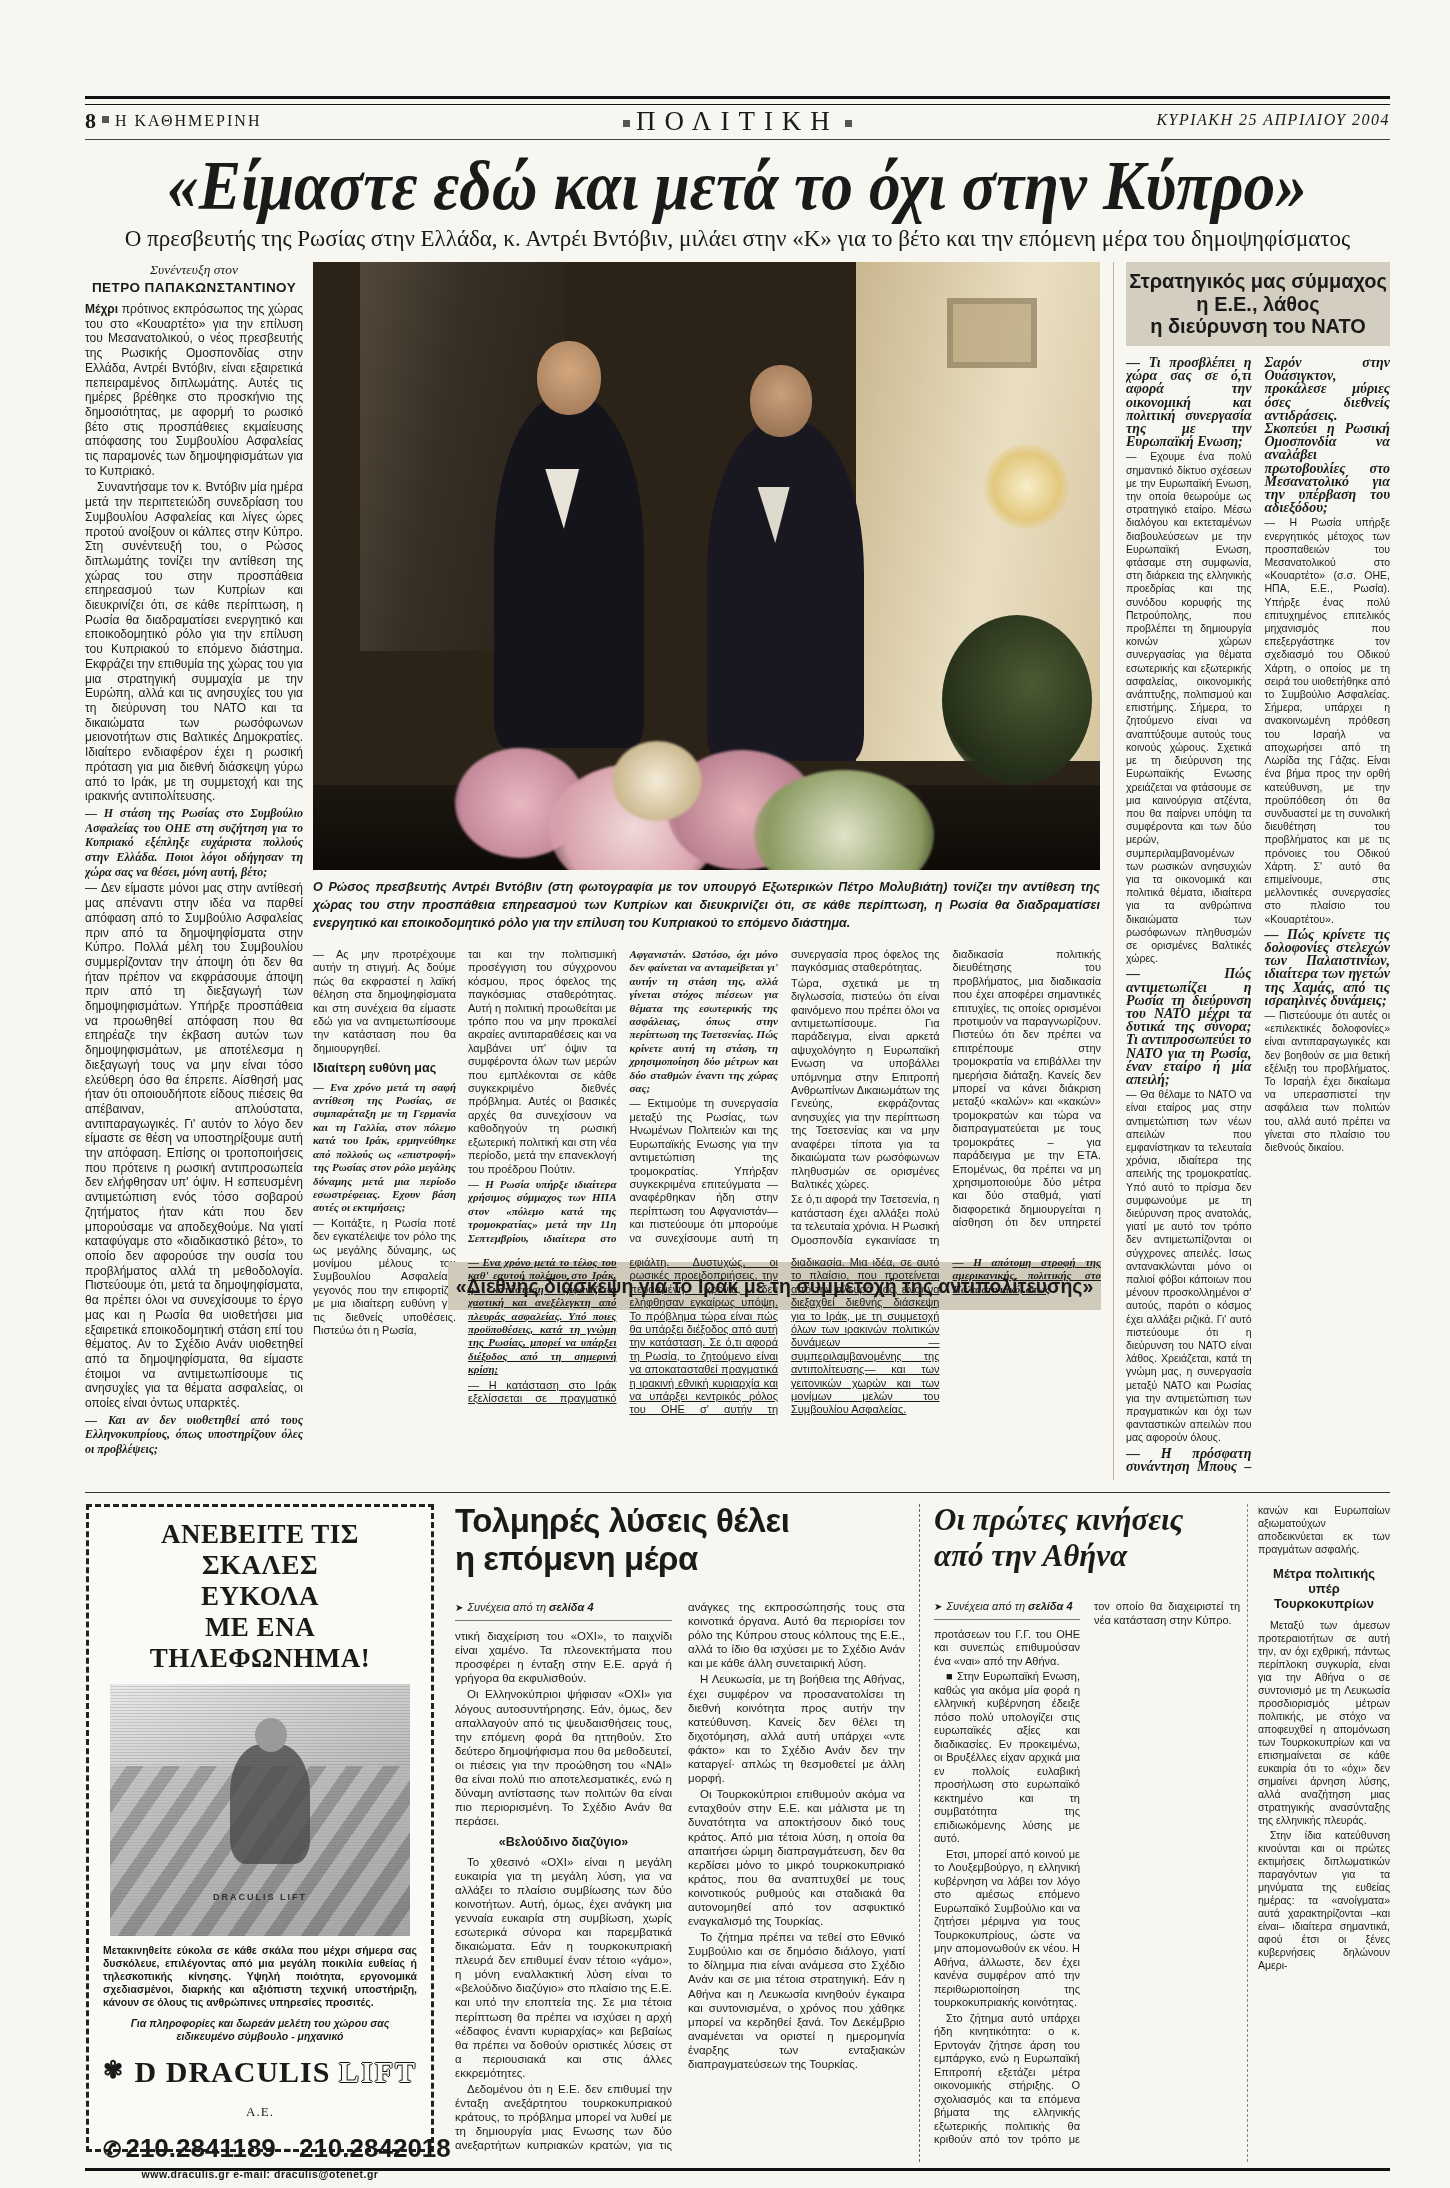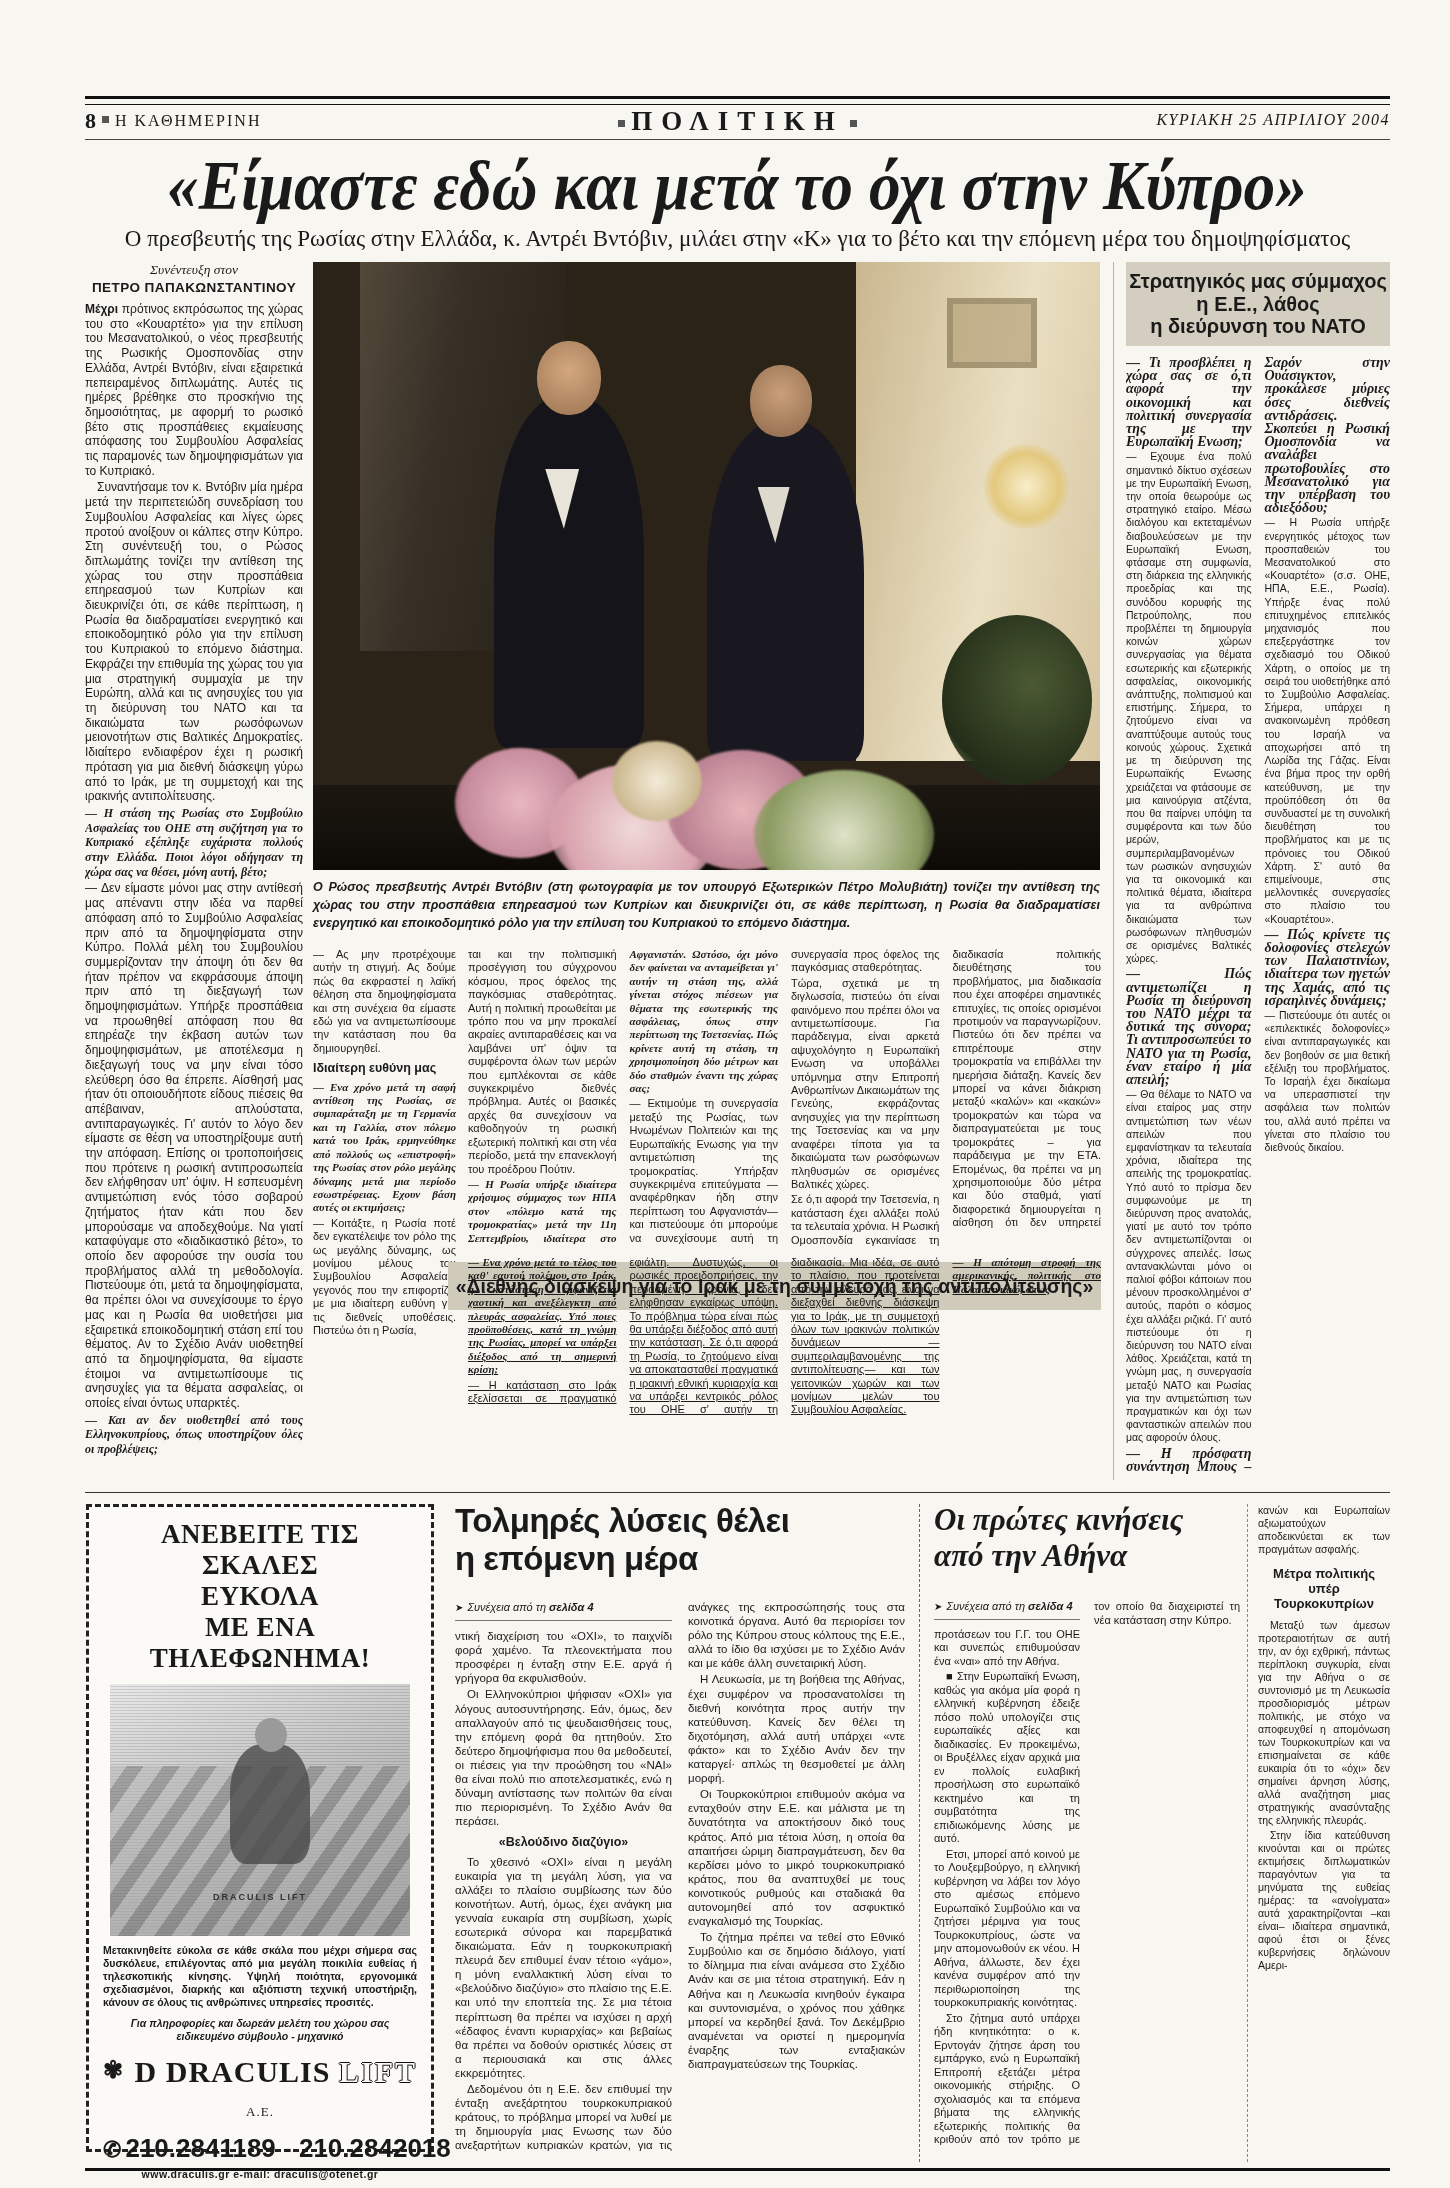--- a/index.html
+++ b/index.html
@@ -4,21 +4,21 @@
 <style>
   html,body{margin:0;padding:0;background:#e9e7e0;}
   #page{position:relative;width:1450px;height:2188px;background:#f8f6f1;margin:0 auto;
         font-family:"Liberation Sans",sans-serif;color:#1a1a1a;overflow:hidden;}
   .abs{position:absolute;}
   
   #hdr-top{left:85px;top:96px;width:1305px;height:5px;border-top:3px solid #111;border-bottom:1px solid #111;}
   #hdr-row{left:85px;top:106px;width:1305px;height:30px;font-family:"Liberation Serif",serif;}
   #hdr-left{position:absolute;left:0;top:2px;font-size:16px;letter-spacing:2px;}
   #hdr-left .pgno{font-weight:bold;font-size:22px;letter-spacing:0;vertical-align:-2px;}
-  #hdr-center{position:absolute;left:0;right:0;top:0;text-align:center;font-size:27px;letter-spacing:9px;font-weight:bold;}
+  #hdr-center{position:absolute;left:0;right:0;top:0;text-align:center;font-size:27px;letter-spacing:9px;}
   #hdr-right{position:absolute;right:0;top:5px;font-style:italic;font-size:16px;letter-spacing:1.5px;margin-left:36px;}
   .sq{display:inline-block;width:7px;height:7px;background:#555;vertical-align:3px;margin:0 6px;}
   #hdr-bot{left:85px;top:139px;width:1305px;height:1px;background:#444;}
   
   #headline{left:85px;top:146px;width:1305px;height:74px;text-align:center;
     font-family:"Liberation Serif",serif;font-style:italic;font-weight:bold;
     font-size:61px;letter-spacing:0px;white-space:nowrap;}
   #headline span{display:inline-block;transform:scale(1.04,1.14);transform-origin:center top;}
   #subhead{left:85px;top:226px;width:1305px;text-align:center;
     font-family:"Liberation Serif",serif;font-size:23px;}
@@ -216,21 +216,21 @@
     </div>
     <div id="ad-web">www.draculis.gr   e-mail: draculis@otenet.gr</div>
   </div>
 
   <div class="abs" id="bm-head">Τολμηρές λύσεις θέλει<br>η επόμενη μέρα</div>
   <div class="abs flow" id="bm-flow">
     <div class="cont">
       <span class="arr">➤</span><span>Συνέχεια από τη </span><b>σελίδα 4</b>
     </div>
     <div>
-        <p class="seg a">ντική διαχείριση του «ΟΧΙ», το παιχνίδι φορά χαμένο. Τα πλεονεκτήματα που προσφέρει η ένταξη στην Ε.Ε. αργά ή γρήγορα θα εκφυλισθούν.</p>
+        <p class="seg a">ντική διαχείριση του «ΟΧΙ», το παιχνίδι είναι χαμένο. Τα πλεονεκτήματα που προσφέρει η ένταξη στην Ε.Ε. αργά ή γρήγορα θα εκφυλισθούν.</p>
         <p class="seg ai">Οι Ελληνοκύπριοι ψήφισαν «ΟΧΙ» για λόγους αυτοσυντήρησης. Εάν, όμως, δεν απαλλαγούν από τις ψευδαισθήσεις τους, την επόμενη φορά θα ηττηθούν. Στο δεύτερο δημοψήφισμα που θα μεθοδευτεί, οι πιέσεις για την προώθηση του «ΝΑΙ» θα είναι πολύ πιο αποτελεσματικές, ενώ η δύναμη αντίστασης των πολιτών θα είναι πιο περιορισμένη. Το Σχέδιο Ανάν θα περάσει.</p>
         <p class="seg sub">«Βελούδινο διαζύγιο»</p>
         <p class="seg ai">Το χθεσινό «ΟΧΙ» είναι η μεγάλη ευκαιρία για τη μεγάλη λύση, για να αλλάξει το πλαίσιο συμβίωσης των δύο κοινοτήτων. Αυτή, όμως, έχει ανάγκη μια γενναία ευκαιρία στη συμβίωση, χωρίς εσωτερικά σύνορα και παρεμβατικά δικαιώματα. Εάν η τουρκοκυπριακή πλευρά δεν επιθυμεί έναν τέτοιο «γάμο», η μόνη εναλλακτική λύση είναι το «βελούδινο διαζύγιο» στο πλαίσιο της Ε.Ε. και υπό την εποπτεία της. Σε μια τέτοια περίπτωση θα πρέπει να ισχύσει η αρχή «έδαφος έναντι κυριαρχίας» και βεβαίως θα πρέπει να δοθούν οριστικές λύσεις στ α περιουσιακά και στις άλλες εκκρεμότητες.</p>
         <p class="seg ai">Δεδομένου ότι η Ε.Ε. δεν επιθυμεί την ένταξη ανεξάρτητου τουρκοκυπριακού κράτους, το πρόβλημα μπορεί να λυθεί με τη δημιουργία μιας Ενωσης των δύο ανεξαρτήτων κυπριακών κρατών, για τις ανάγκες της εκπροσώπησής τους στα κοινοτικά όργανα. Αυτό θα περιορίσει τον ρόλο της Κύπρου στους κόλπους της Ε.Ε., αλλά το ίδιο θα ισχύσει με το Σχέδιο Ανάν και με κάθε άλλη συνεταιρική λύση.</p>
         <p class="seg ai">Η Λευκωσία, με τη βοήθεια της Αθήνας, έχει συμφέρον να προσανατολίσει τη διεθνή κοινότητα προς αυτήν την κατεύθυνση. Κανείς δεν θέλει τη διχοτόμηση, αλλά αυτή υπάρχει «ντε φάκτο» και το Σχέδιο Ανάν δεν την καταργεί· απλώς τη θεσμοθετεί με άλλη μορφή.</p>
         <p class="seg ai">Οι Τουρκοκύπριοι επιθυμούν ακόμα να ενταχθούν στην Ε.Ε. και μάλιστα με τη δυνατότητα να αποκτήσουν δικό τους κράτος. Από μια τέτοια λύση, η οποία θα απαιτήσει ώριμη διαπραγμάτευση, δεν θα κερδίσει μόνο το μικρό τουρκοκυπριακό κράτος, που θα αναπτυχθεί με τους κοινοτικούς ρυθμούς και σταδιακά θα αυτονομηθεί από τον ασφυκτικό εναγκαλισμό της Τουρκίας.</p>
         <p class="seg ai">Το ζήτημα πρέπει να τεθεί στο Εθνικό Συμβούλιο και σε δημόσιο διάλογο, γιατί το δίλημμα πια είναι ανάμεσα στο Σχέδιο Ανάν και σε μια τέτοια στρατηγική. Εάν η Αθήνα και η Λευκωσία κινηθούν έγκαιρα και συντονισμένα, ο χρόνος που χάθηκε μπορεί να κερδηθεί ξανά. Τον Δεκέμβριο αναμένεται να οριστεί η ημερομηνία έναρξης των ενταξιακών διαπραγματεύσεων της Τουρκίας.</p>
       </div>
   </div>
 

